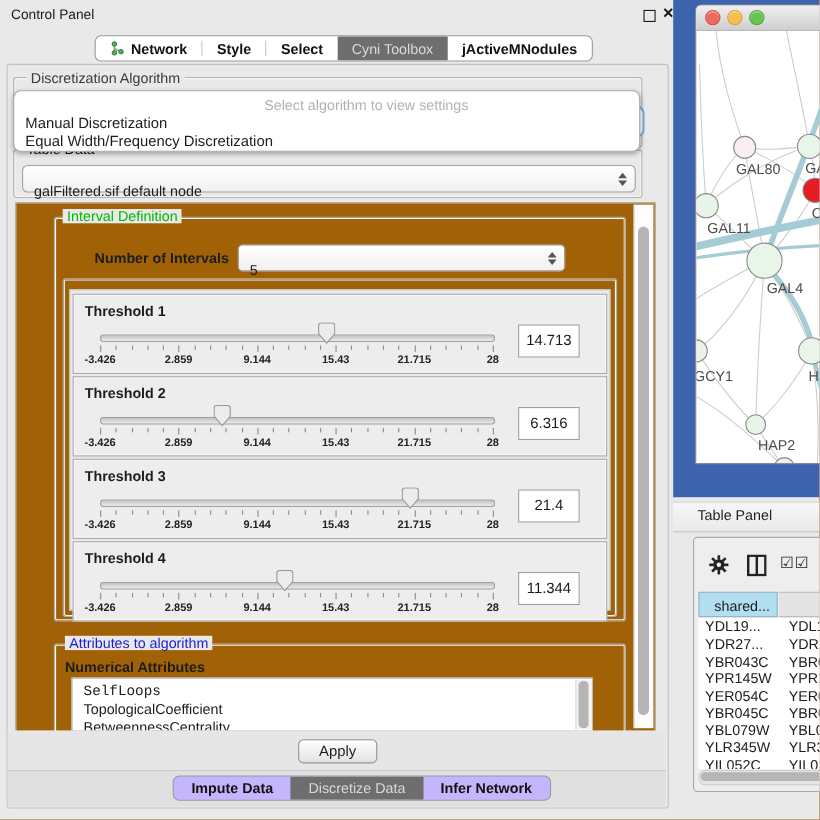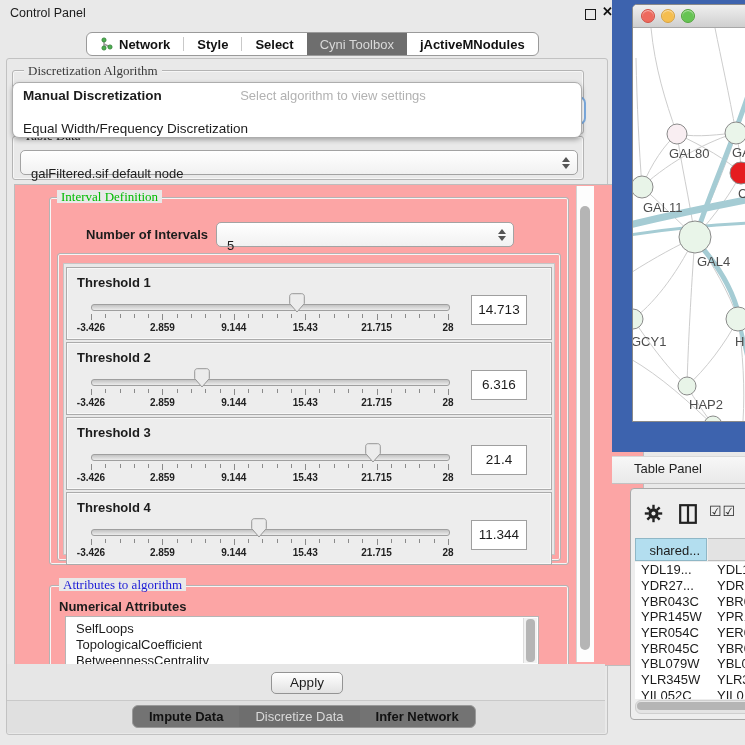--- a/index.html
+++ b/index.html
@@ -11,44 +11,44 @@
   #cp-title{left:10px;top:6px;font-size:12.5px;color:#1b1b1b;}
   #float-btn{left:585px;top:9px;width:9px;height:9px;border:1.5px solid #1b1b1b;background:transparent;}
   #close-btn{left:602px;top:4px;font-size:13px;font-weight:bold;color:#111;}
   #top-tabbar{left:86px;top:32px;height:22px;display:flex;align-items:stretch;
       background:#fff;border:1px solid #9a9a9a;border-radius:6px;overflow:hidden;}
   .top-tab{display:flex;align-items:center;padding:0 13px;font-size:13px;font-weight:bold;color:#111;white-space:nowrap;}
   .top-tab.selected{background:#6e6e6e;color:#d9d9d9;font-weight:normal;}
   .tab-sep{width:1px;background:#c9c9c9;margin:4px 0;}
   #content-panel{left:6px;top:58px;width:600px;height:675px;border:1px solid #c2c2c2;border-radius:3px;background:#e9e9e9;}
   .grp{border:1px solid #b4b4b4;border-radius:3px;box-shadow:inset 0 0 0 1px #f6f6f6;}
-  .grp-title{position:absolute;background:#e9e9e9;padding:0 4px;font-size:13px;line-height:13px;font-family:Liberation Serif, serif;}
+  .grp-title{position:absolute;background:#e9e9e9;padding:0 4px;font-size:13px;line-height:13px;}
   
   #algo-grp{left:12px;top:70px;width:570px;height:62px;}
   #algo-grp-title{left:24px;top:64px;color:#3a3a3a;}
   #algo-combo-sliver{left:546px;top:96px;width:36px;height:25px;border:2px solid #7cace0;border-radius:7px;background:#fff;}
   
   #algo-popup{left:12px;top:82px;width:568px;height:54px;background:#fff;border:1px solid #adadad;
       border-radius:7px;box-shadow:0 2px 5px rgba(0,0,0,0.3);z-index:5;}
   #popup-placeholder{left:0;top:5px;width:100%;text-align:center;font-size:13px;color:#b2b2b2;padding-left:36px;}
   .popup-item{left:4px;width:556px;font-size:13.5px;padding:1px 6px;white-space:nowrap;}
-  #popup-item-0{top:4px;font-weight:bold;}
+  #popup-item-0{top:20px;font-weight:normal;}
   #popup-item-1{top:37px;}
   
   #tabledata-grp{left:12px;top:136px;width:570px;height:42px;}
   #tabledata-title{left:20px;top:129px;color:#111;}
   .combo{background:linear-gradient(#ffffff,#f1f1f1);border:1px solid #a3a3a3;border-radius:5px;
       display:flex;align-items:center;font-size:13px;}
   .combo-text{padding-left:10px;white-space:nowrap;overflow:hidden;margin-top:21px;}
   .spinner{margin-left:auto;margin-right:7px;display:flex;flex-direction:column;gap:2px;align-items:center;}
   .spin-up{width:0;height:0;border-left:4px solid transparent;border-right:4px solid transparent;border-bottom:5px solid #555;}
   .spin-dn{width:0;height:0;border-left:4px solid transparent;border-right:4px solid transparent;border-top:5px solid #555;}
   #tabledata-combo{left:20px;top:150px;width:556px;height:23px;}
   
-  #scrollpane{left:14px;top:184px;width:580px;height:480px;border:1px solid #bdbdbd;background:#fca5a5;overflow:hidden;padding-left:48px;}
+  #scrollpane{left:14px;top:184px;width:580px;height:480px;border:1px solid #bdbdbd;background:#a16207;overflow:hidden;}
   #vscroll-track{left:561px;top:1px;width:17px;height:476px;background:#fdfdfd;border-left:1px solid #d4d4d4;}
   #vscroll-thumb{left:3px;top:20px;width:10px;height:444px;background:#b5b5b5;border-radius:5px;}
   
   #interval-grp{left:34px;top:12px;width:518px;height:366px;}
   #interval-grp-title{left:42px;top:5px;color:#00bb00;}
   #noi-label{left:71px;top:42px;font-size:13px;font-weight:bold;}
   #noi-combo{left:201px;top:37px;width:296px;height:23px;}
   #thr-grp{left:42px;top:68px;width:502px;height:306px;}
   #thr-grp-title{left:50px;top:61px;color:#1b1bd6;}
   #thr-scroll{left:48px;top:78px;width:490px;height:290px;border:1px solid #c6c6c6;background:#e9e9e9;}
@@ -67,21 +67,21 @@
   #attr-label{left:44px;top:414px;font-size:13px;font-weight:bold;}
   #attr-list{left:50px;top:431px;width:472px;height:47px;background:#fff;border:1px solid #b5b5b5;overflow:hidden;}
   .attr-item{position:absolute;left:10px;height:16px;font-size:13px;white-space:nowrap;}
   #attr-scroll{left:457px;top:1px;width:13px;height:45px;background:#f2f2f2;border-left:1px solid #ddd;}
   #attr-thumb{left:2px;top:1px;width:9px;height:43px;background:#b5b5b5;border-radius:4px;}
   
   #apply-strip{left:7px;top:664px;width:598px;height:36px;background:#e6e6e6;}
   #apply-btn{left:271px;top:672px;width:70px;height:20px;background:linear-gradient(#ffffff,#e2e2e2);
       border:1px solid #949494;border-radius:5px;font-size:13.5px;text-align:center;line-height:19px;}
   #bottom-strip{left:7px;top:700px;width:598px;height:32px;background:#e0e0e0;border-top:1px solid #c9c9c9;}
-  #bottom-tabbar{left:132px;top:705px;height:21px;display:flex;background:#737373;border:1px solid #9a9a9a;border-radius:6px;overflow:hidden;}
+  #bottom-tabbar{left:157px;top:705px;height:21px;display:flex;background:#c4b5fd;border:1px solid #9a9a9a;border-radius:6px;overflow:hidden;}
   .bottom-tab{display:flex;align-items:center;padding:0 16px;font-size:13px;font-weight:bold;color:#111;white-space:nowrap;}
   .bottom-tab.selected{background:#6e6e6e;color:#d9d9d9;font-weight:normal;}
   
   #desktop-blue{left:612px;top:0;width:133px;height:452px;background:#3d63ae;}
   #net-window{left:632px;top:4px;width:120px;height:416px;border:1px solid #8a8a8a;border-radius:5px 5px 0 0;background:#fff;overflow:hidden;}
   #net-titlebar{height:22px;background:linear-gradient(#efefef,#cfcfcf);border-bottom:1px solid #a8a8a8;display:flex;align-items:center;padding-left:8px;gap:6px;}
   .traffic{width:12px;height:12px;border-radius:50%;box-shadow:inset 0 1px 1px rgba(255,255,255,.6);}
   .t-red{background:#ee6a5e;border:1px solid #cf5146;}
   .t-yellow{background:#f5be4f;border:1px solid #d6a243;}
   .t-green{background:#66c454;border:1px solid #53a43e;}
@@ -349,21 +349,21 @@
       </div>
     </div>
 
   <div class="abs grp" id="attr-grp"></div>
   <div class="grp-title abs" id="attr-grp-title">Attributes to algorithm</div>
   <div class="abs" id="attr-label">Numerical Attributes</div>
   <div class="abs" id="attr-list">
     <div class="abs" id="attr-scroll">
       <div class="abs" id="attr-thumb"></div>
     </div>
-  <div class="attr-item" style="top: 4px;">SelfLoops</div>
+  <div class="attr-item" style="top: 4px; font-family: Liberation Mono, monospace;">SelfLoops</div>
       <div class="attr-item" style="top: 20px;">TopologicalCoefficient</div>
       <div class="attr-item" style="top: 36px;">BetweennessCentrality</div>
     </div>
 </div>
 
 <div class="abs" id="apply-strip"></div>
 <div class="abs" id="apply-btn">Apply</div>
 <div class="abs" id="bottom-strip"></div>
 <div class="abs" id="bottom-tabbar">
     <div class="bottom-tab">Impute Data</div>

